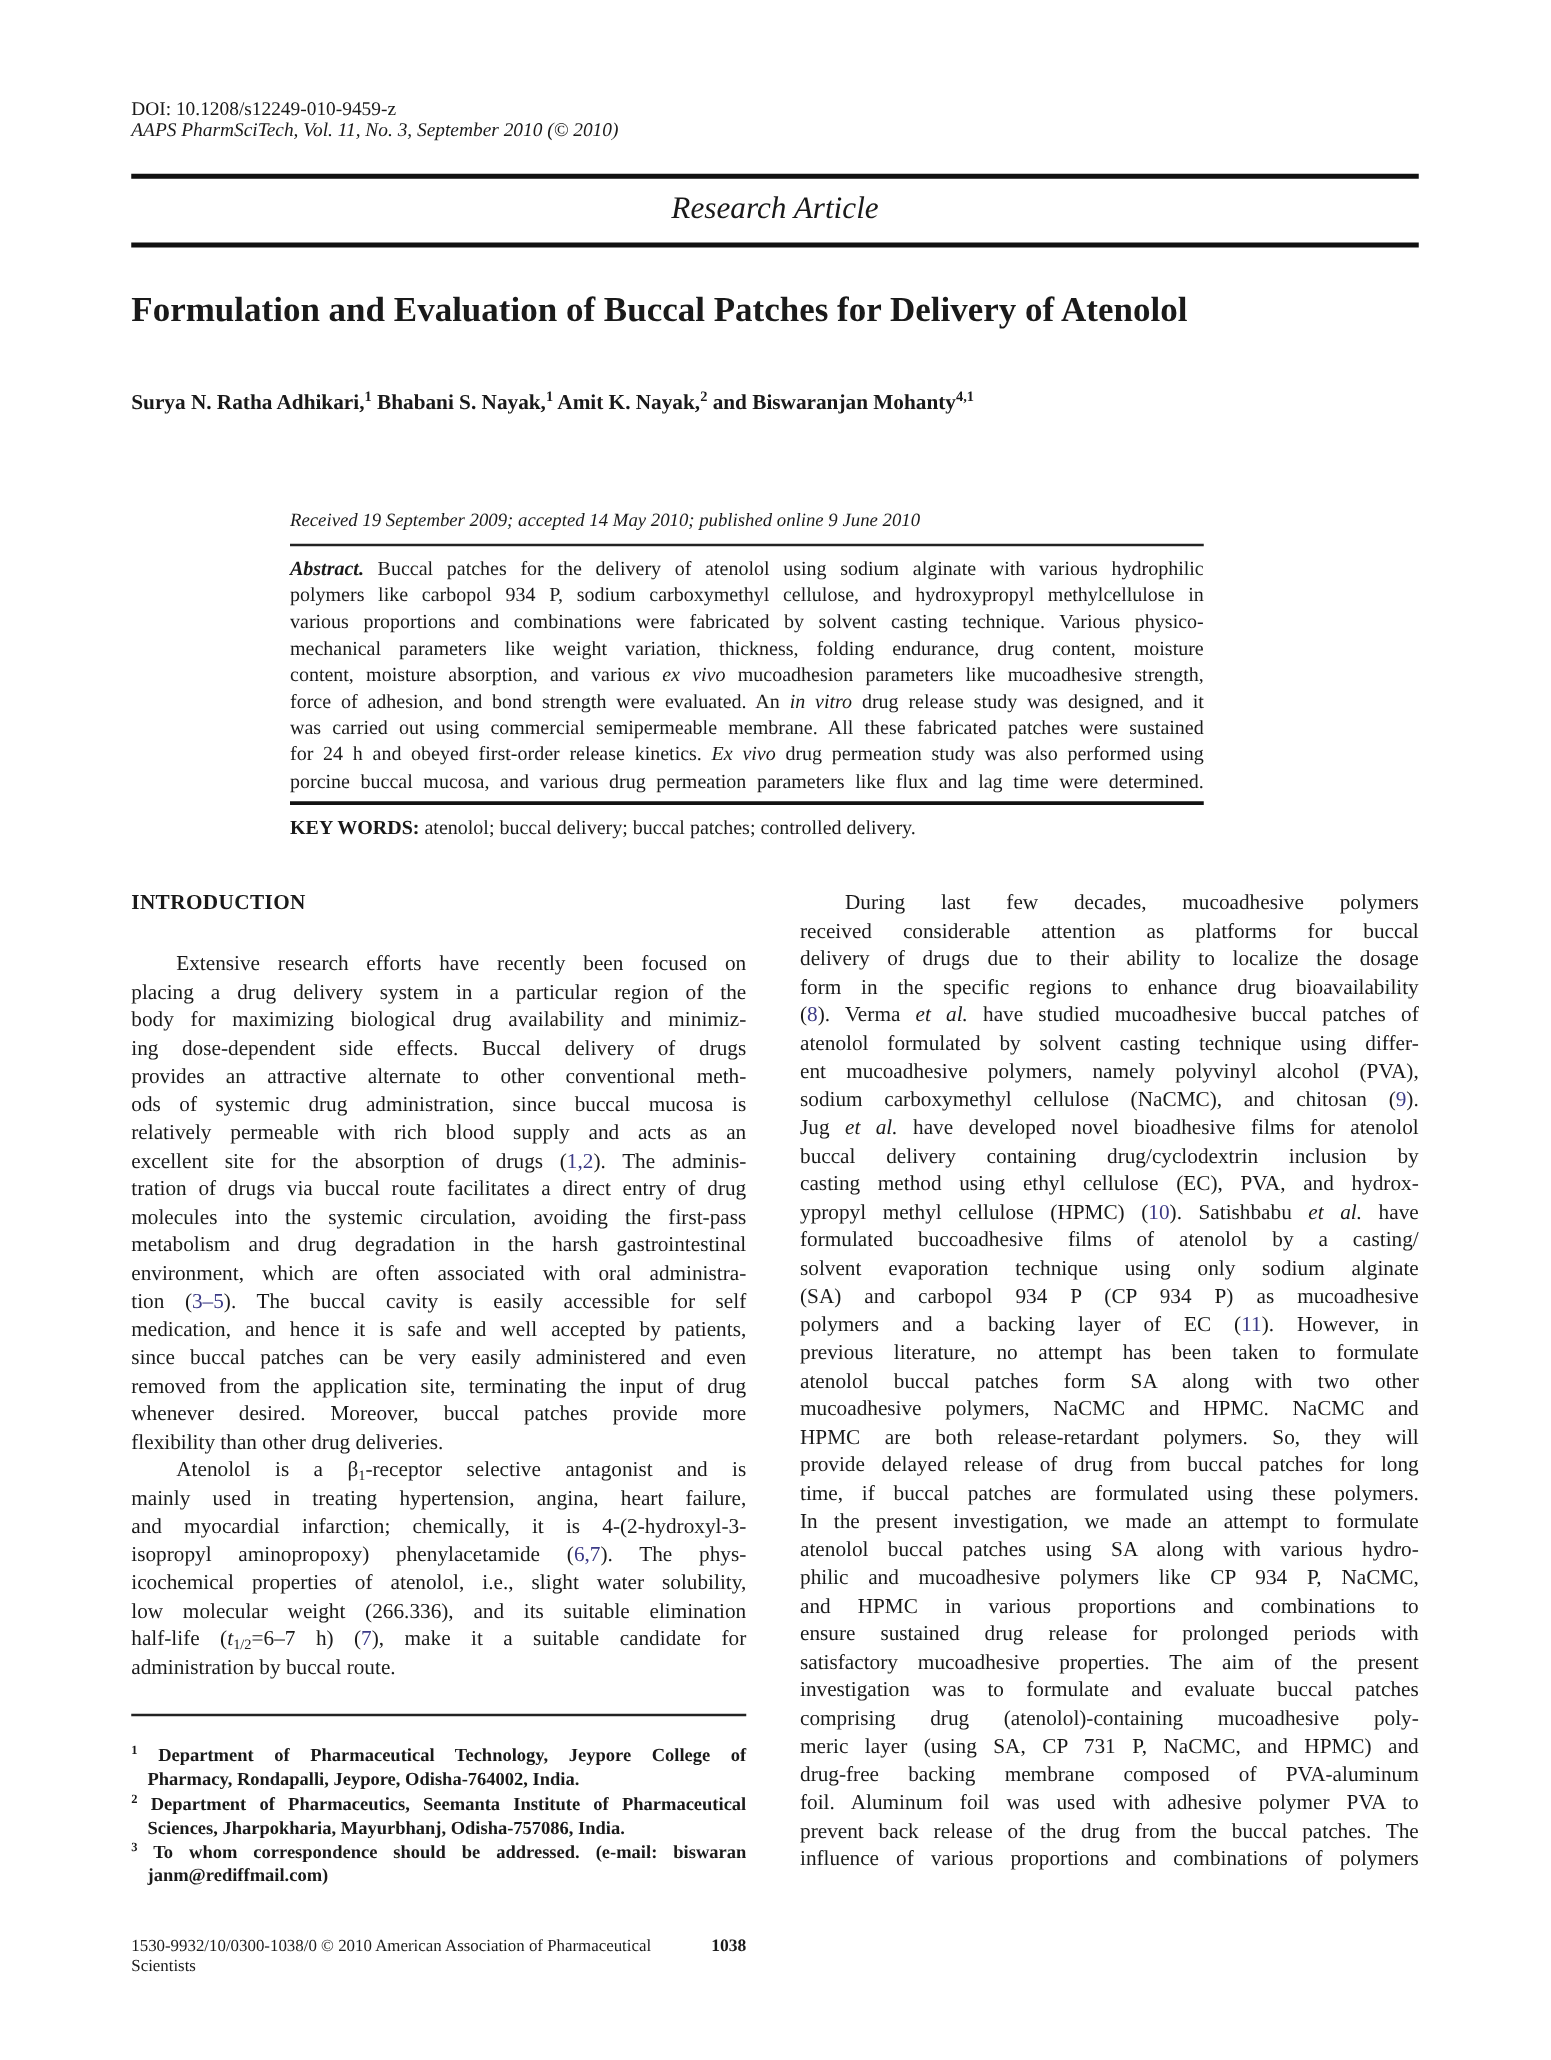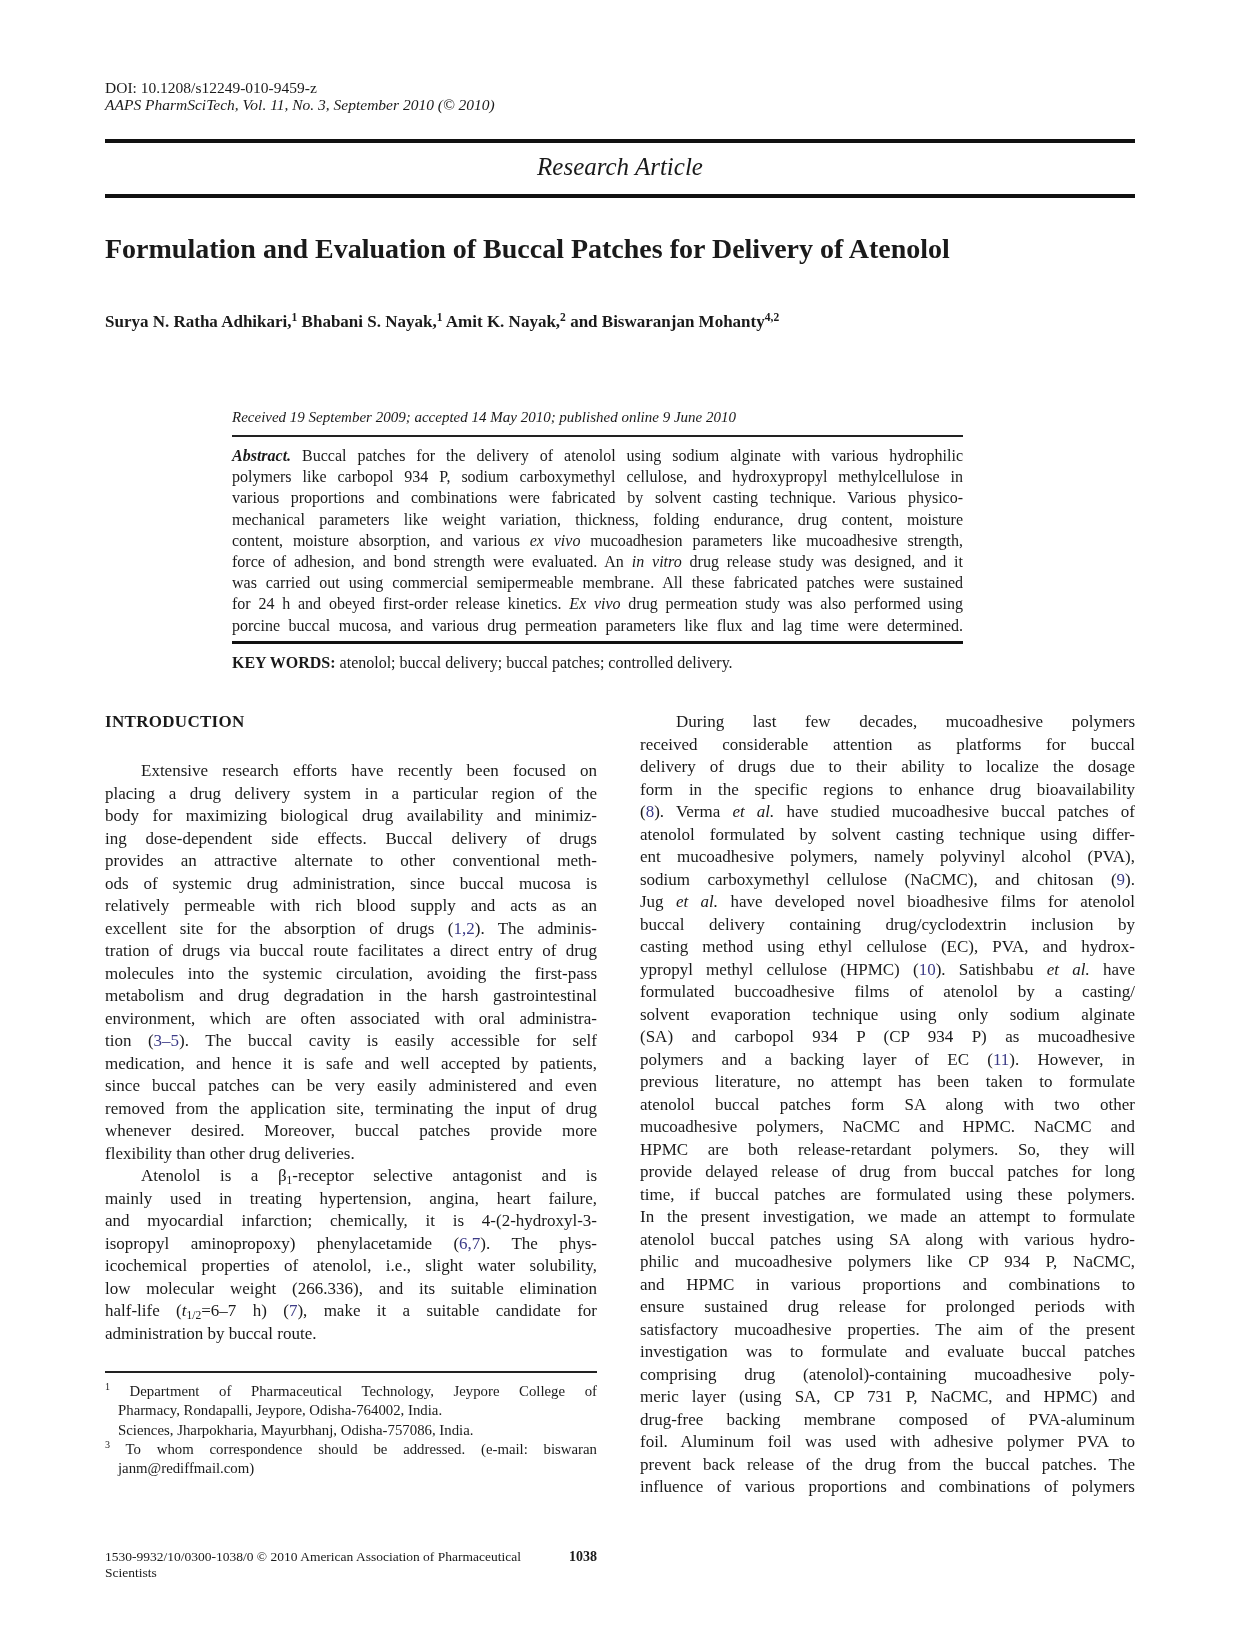--- a/index.html
+++ b/index.html
@@ -33,21 +33,21 @@
   .kw-label  { font-weight: bold; }
 
   .columns  { position: absolute; left: 105px; top: 711px; width: 1030px; display: flex; gap: 43px; }
   .col-left  { width: 492px; }
   .col-right { width: 495px; }
   .sec-heading { font-size: 17px; font-weight: bold; letter-spacing: 0.3px; line-height: 22px; }
   .body-lines { font-size: 17px; line-height: 22.5px; }
   .col-left .body-lines { margin-top: 27px; }
 
   .fn-rule   { margin-top: 26px; height: 2px; background: #222; width: 100%; }
-  .footnotes { margin-top: 9px; font-size: 14.8px; line-height: 19.3px; }
+  .footnotes { margin-top: 23px; font-size: 14.8px; line-height: 19.3px; font-weight: bold; }
 
   .footer { position: absolute; left: 105px; top: 1549px; width: 492px;
             display: flex; justify-content: center; align-items: baseline; }
   .footer-issn { font-size: 13.5px; }
   .footer-page { font-size: 14px; font-weight: bold; }
 
   
   .ln { text-align: justify; text-align-last: justify; }
   .ln.end  { text-align-last: left; }
   .ln.ind  { text-indent: 36px; }
@@ -65,21 +65,21 @@
 <div class="page">
 
   <div class="hdr-journal">AAPS PharmSciTech, Vol. 11, No. 3, September 2010 (© 2010)</div>
   <div class="hdr-doi">DOI: 10.1208/s12249-010-9459-z</div>
 
   <div class="rule-top"></div>
   <div class="article-type">Research Article</div>
   <div class="rule-mid"></div>
 
   <h1 class="title" style="margin:0">Formulation and Evaluation of Buccal Patches for Delivery of Atenolol</h1>
-  <div class="authors">Surya N. Ratha Adhikari,<sup>1</sup> Bhabani S. Nayak,<sup>1</sup> Amit K. Nayak,<sup>2</sup> and Biswaranjan Mohanty<sup>4,2</sup></div>
+  <div class="authors">Surya N. Ratha Adhikari,<sup>1</sup> Bhabani S. Nayak,<sup>1</sup> Amit K. Nayak,<sup>2</sup> and Biswaranjan Mohanty<sup>4,1</sup></div>
 
   <div class="abstract-wrap">
     <div class="received">Received 19 September 2009; accepted 14 May 2010; published online 9 June 2010</div>
     <div class="rule-thin-abs"></div>
     <div class="abs-lines">
         <div class="ln"><b><i>Abstract.</i></b> Buccal patches for the delivery of atenolol using sodium alginate with various hydrophilic</div>
         <div class="ln">polymers like carbopol 934 P, sodium carboxymethyl cellulose, and hydroxypropyl methylcellulose in</div>
         <div class="ln">various proportions and combinations were fabricated by solvent casting technique. Various physico-</div>
         <div class="ln">mechanical parameters like weight variation, thickness, folding endurance, drug content, moisture</div>
         <div class="ln">content, moisture absorption, and various <i>ex vivo</i> mucoadhesion parameters like mucoadhesive strength,</div>
@@ -127,20 +127,21 @@
             <div class="ln end">administration by buccal route.</div>
           </div>
       </div>
       <div class="fn-rule"></div>
       <div class="footnotes">
         <div>
             <div class="ln hang"><sup>1</sup> Department of Pharmaceutical Technology, Jeypore College of</div>
             <div class="ln end cont">Pharmacy, Rondapalli, Jeypore, Odisha-764002, India.</div>
           </div>
         <div>
+            <div class="ln hang"><sup>2</sup> Department of Pharmaceutics, Seemanta Institute of Pharmaceutical</div>
             <div class="ln end cont">Sciences, Jharpokharia, Mayurbhanj, Odisha-757086, India.</div>
           </div>
         <div>
             <div class="ln hang"><sup>3</sup> To whom correspondence should be addressed. (e-mail: biswaran</div>
             <div class="ln end cont">janm@rediffmail.com)</div>
           </div>
       </div>
     </div>
     <div class="col-right">
       <div class="body-lines">

